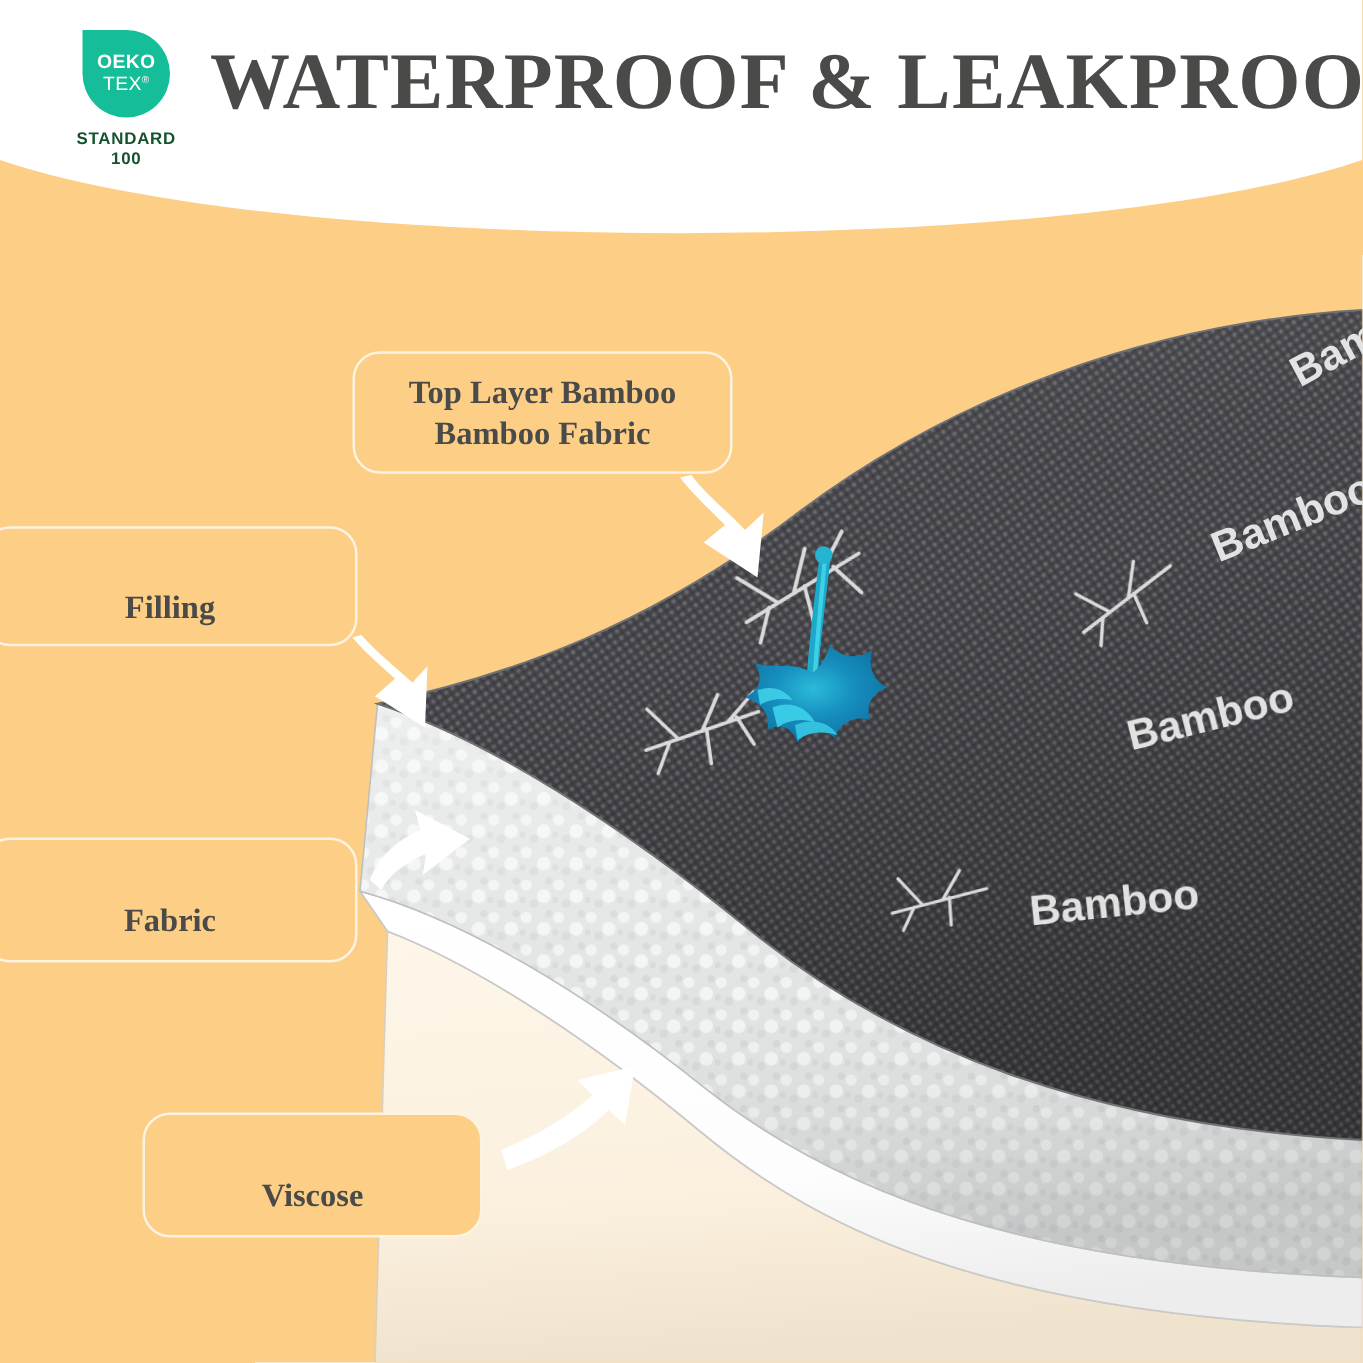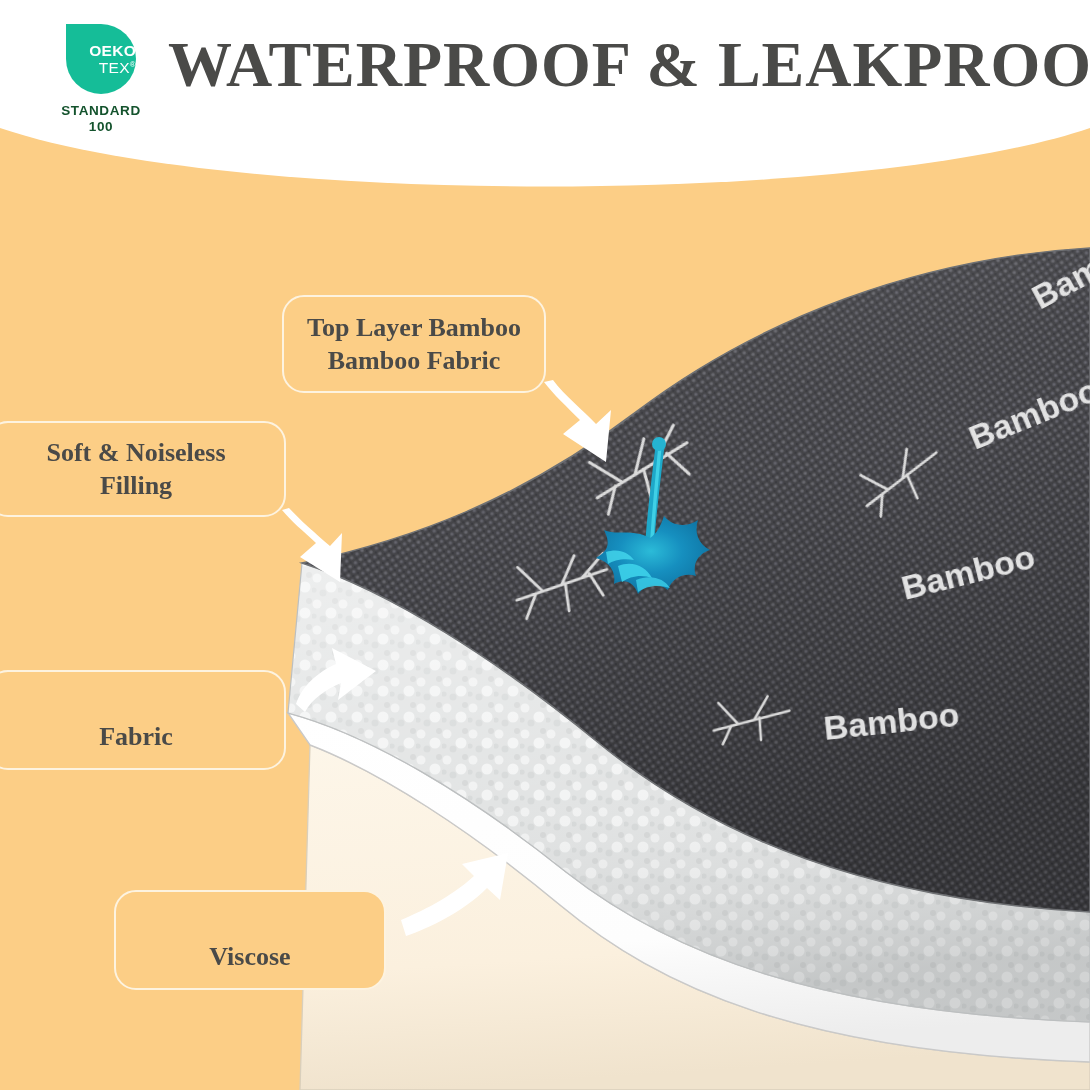--- a/index.html
+++ b/index.html
@@ -47,21 +47,21 @@
   }
   .oeko-drop {
     position: relative;
     width: 70px;
     height: 70px;
     margin: 0 auto;
     background: #15bd98;
     border-radius: 0 50% 50% 50%;
     display: flex;
     flex-direction: column;
-    align-items: flex-end;
+    align-items: center;
     justify-content: center;
     line-height: 1;
   }
   .oeko-line1 {
     font-family: "Liberation Sans", sans-serif;
     font-weight: bold;
     font-size: 15.5px;
     color: #ffffff;
     letter-spacing: 0.3px;
   }
@@ -133,21 +133,21 @@
     font-family: "Liberation Serif", "DejaVu Serif", serif;
     font-weight: bold;
     font-size: 26px;
     line-height: 1.28;
     text-align: center;
     display: flex;
     align-items: center;
     justify-content: center;
     padding: 10px 16px;
   }
-  #callout-top    { left: 282px; top: 295px;  width: 264px; height: 98px; }
+  #callout-top    { left: 282px; top: 281px;  width: 304px; height: 98px; }
   #callout-fill   { left: -14px; top: 421px;  width: 300px; height: 96px; }
   #callout-base   { left: -14px; top: 670px;  width: 300px; height: 100px; }
   #callout-tpu    { left: 114px; top: 890px;  width: 272px; height: 100px; }
 </style>
 </head>
 <body>
 
 <div id="stage">
 
   <div id="artwork">
@@ -362,21 +362,21 @@
 
   <div class="callout" id="callout-top">
     <span>
       <span>Top Layer Bamboo</span><br>
       <span>Bamboo Fabric</span>
     </span>
   </div>
 
   <div class="callout" id="callout-fill">
     <span>
-      <span>Soft &amp; Noiseless</span><br>
+      <br>
       <span>Filling</span>
     </span>
   </div>
 
   <div class="callout" id="callout-base">
     <span>
       <br>
       <span>Fabric</span>
     </span>
   </div>

